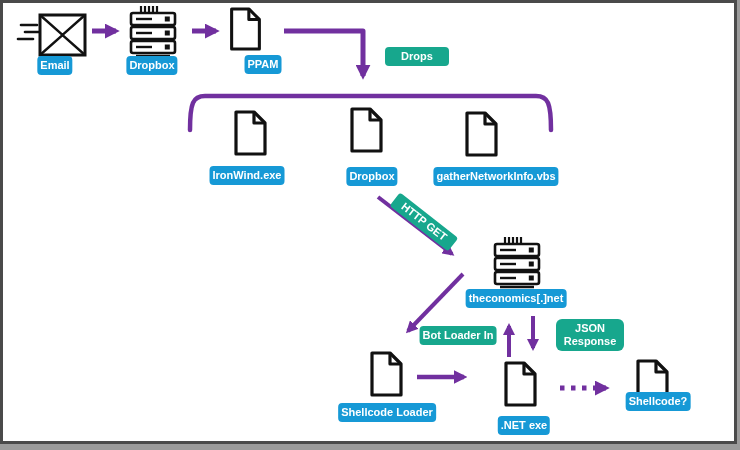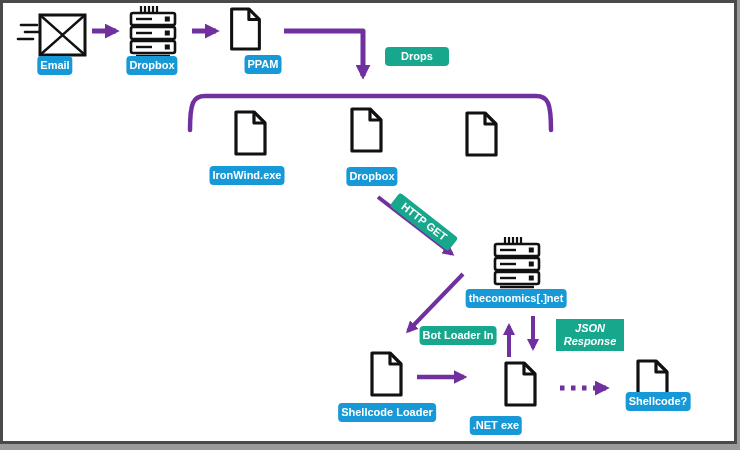--- a/index.html
+++ b/index.html
@@ -14,21 +14,21 @@
   }
   .icon{position:absolute;}
   .nlabel,.elabel{
     position:absolute;transform:translateX(-50%);
     color:#ffffff;font-weight:bold;font-size:11px;line-height:13px;
     padding:3px 3px;border-radius:4px;white-space:nowrap;text-align:center;
   }
   .nlabel{background:#1699d6;}
   .elabel{background:#17a78d;}
   .elabel.wide{min-width:58px;}
-  .elabel.wrap{white-space:normal;width:62px;border-radius:0;transform:translateX(-50%);font-style:italic;}
+  .elabel.wrap{white-space:normal;width:62px;border-radius:6px;transform:translateX(-50%);}
   .elabel.rot{
     transform:translate(-50%,-50%) rotate(38deg);
     padding:2px 10px;border-radius:3px;
   }
   svg{display:block;}
   .connectors{position:absolute;left:0;top:0;}
 </style>
 </head>
 <body>
 
@@ -149,22 +149,23 @@
   <svg class="icon" style="left:635px;top:359px" width="35" height="46" viewBox="0 0 35 46">
     <path d="M3 2 L21 2 L32 13 L32 44 L3 44 Z" fill="#fff" stroke="#111" stroke-width="3.2" stroke-linejoin="round"></path>
     <path d="M21 2 L21 13 L32 13" fill="none" stroke="#111" stroke-width="3.2" stroke-linejoin="round"></path>
   </svg>
 
   <div class="nlabel" style="left:55px;top:56px">Email</div>
   <div class="nlabel" style="left:152px;top:56px">Dropbox</div>
   <div class="nlabel" style="left:263px;top:55px">PPAM</div>
   <div class="nlabel" style="left:247px;top:166px">IronWind.exe</div>
   <div class="nlabel" style="left:372px;top:167px">Dropbox</div>
+  <div class="nlabel" style="left:496px;top:167px">gatherNetworkInfo.vbs</div>
   <div class="nlabel" style="left:387px;top:403px">Shellcode Loader</div>
   <div class="nlabel" style="left:516px;top:289px">theconomics[.]net</div>
-  <div class="nlabel" style="left:496px;top:416px">.NET exe</div>
+  <div class="nlabel" style="left:524px;top:416px">.NET exe</div>
   <div class="nlabel" style="left:658px;top:392px">Shellcode?</div>
 
   <div class="elabel wide" style="left:417px;top:47px">Drops</div>
   <div class="elabel rot" style="left:424px;top:222px">HTTP GET</div>
   <div class="elabel" style="left:458px;top:326px">Bot Loader In</div>
   <div class="elabel wrap" style="left:590px;top:319px">JSON Response</div>
 </div>
 
 </body></html>

